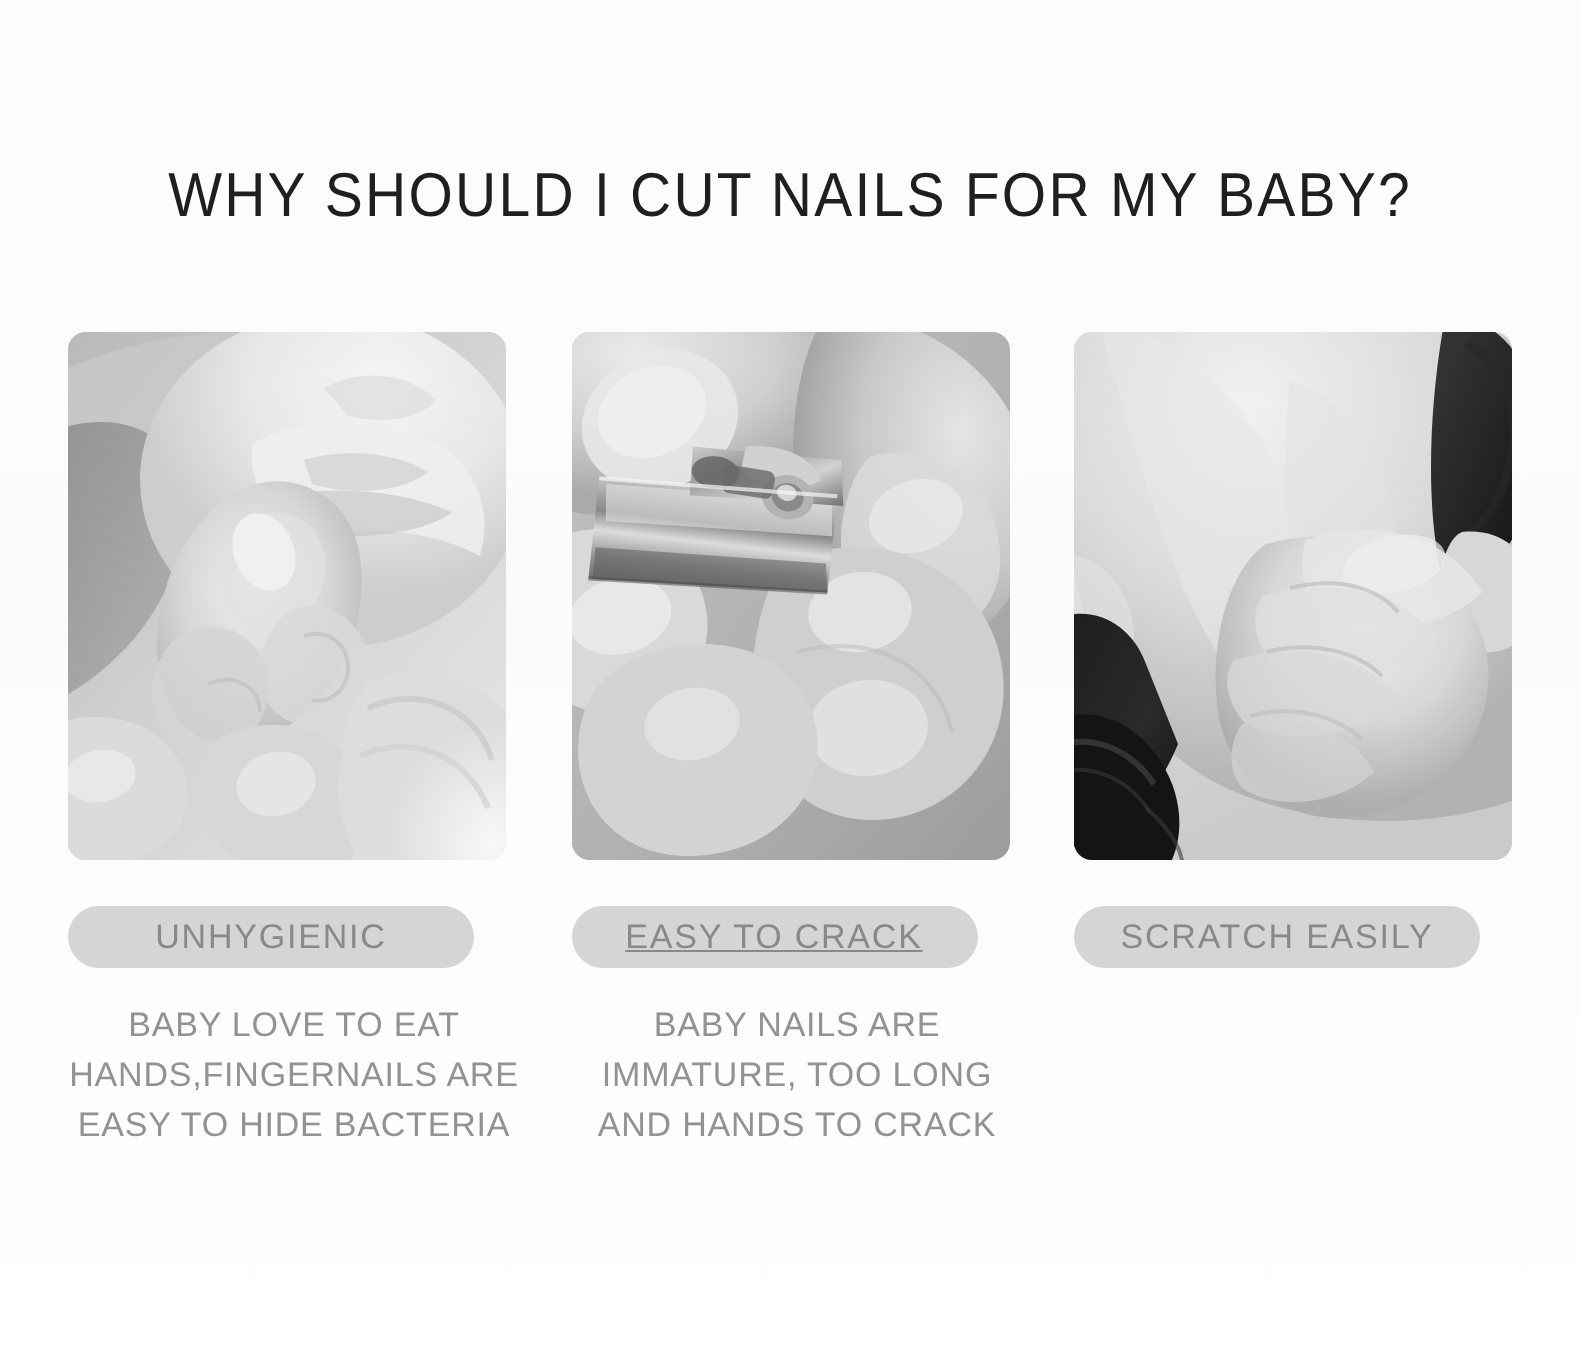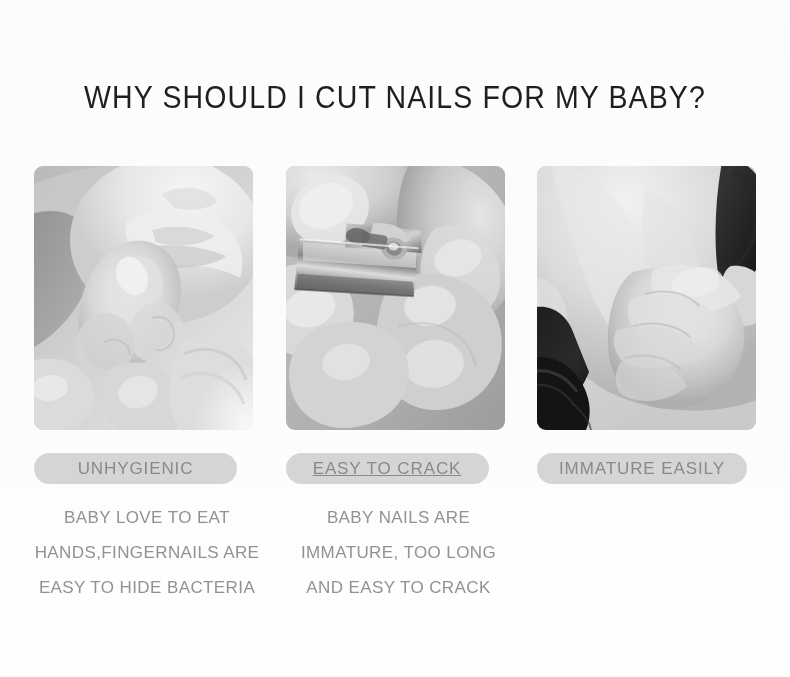--- a/index.html
+++ b/index.html
@@ -91,21 +91,21 @@
   .col-1 .badge { min-width: 203px; }
   .col-2 .badge { min-width: 203px; text-decoration: underline; }
   .col-3 .badge { min-width: 203px; }
 
   
   .description {
     margin-top: 16px;
     width: 226px;
     text-align: center;
     font-size: 17px;
-    line-height: 35px;
+    line-height: 25px;
     color: #929292;
     letter-spacing: 0.4px;
   }
 </style>
 </head>
 <body>
 
 <div class="page">
 
   <div class="page-title">WHY SHOULD I CUT NAILS FOR MY BABY?</div>
@@ -235,21 +235,21 @@
             <path d="M6 96 L124 78" fill="none" stroke="#ffffff" stroke-width="2" opacity="0.7"></path>
             <path d="M12 146 L130 126" fill="none" stroke="#4a4a4a" stroke-width="2" opacity="0.5"></path>
           </g>
           <path d="M112 160 C150 150 182 166 190 200" fill="none" stroke="#c2c2c2" stroke-width="2" opacity="0.5"></path>
           <rect width="219" height="264" fill="#000" opacity="0.03"></rect>
         </svg>
       </div>
 
       <div class="badge">EASY TO CRACK</div>
 
-      <div class="description">BABY NAILS ARE IMMATURE, TOO LONG AND EASY TO CRACK</div>
+      <div class="description">BABY NAILS ARE IMMATURE, TOO LONG AND HANDS TO CRACK</div>
     </div>
 
     <div class="column col-3">
 
       <div class="photo">
         <svg viewBox="0 0 219 264" preserveAspectRatio="xMidYMid slice" aria-hidden="true">
           <defs>
             <linearGradient id="p3bg" x1="0" y1="0" x2="0.4" y2="1">
               <stop offset="0%" stop-color="#eaeaea"></stop>
               <stop offset="100%" stop-color="#cfcfcf"></stop>
@@ -293,18 +293,18 @@
           <path d="M88 192 C110 186 132 192 144 204" fill="none" stroke="#bdbdbd" stroke-width="2" opacity="0.55"></path>
           <path d="M-14 146 C6 134 28 144 36 166 L52 206 C40 236 16 256 -16 262 Z" fill="url(#p3shirt)"></path>
           <path d="M-16 196 C4 186 26 192 40 210 C54 228 56 250 48 266 L-16 266 Z" fill="#151515"></path>
           <path d="M-12 208 C8 200 28 208 40 226" fill="none" stroke="#3d3d3d" stroke-width="3" opacity="0.8"></path>
           <path d="M-12 222 C6 214 26 222 38 240" fill="none" stroke="#343434" stroke-width="2" opacity="0.7"></path>
           <path d="M36 238 C50 250 56 262 54 272" fill="none" stroke="#3a3a3a" stroke-width="2" opacity="0.6"></path>
           <rect width="219" height="264" fill="#000" opacity="0.02"></rect>
         </svg>
       </div>
 
-      <div class="badge">IMMATURE EASILY</div>
+      <div class="badge">SCRATCH EASILY</div>
 
     </div>
 
   </div>
 </div>
 
 </body></html>

